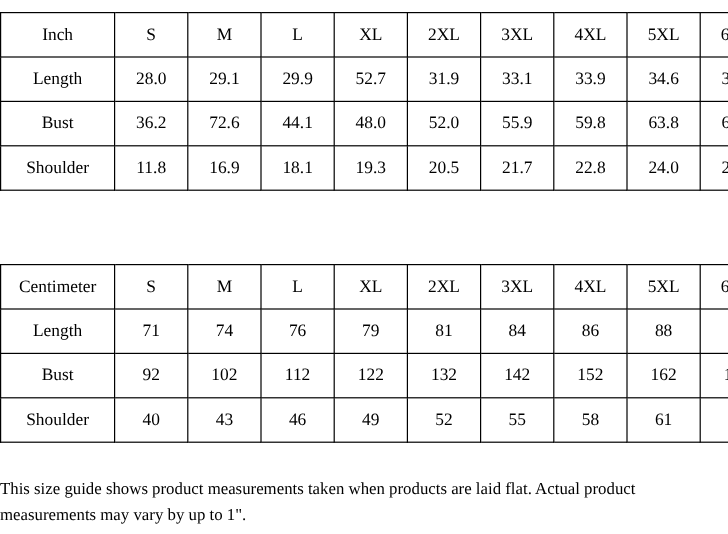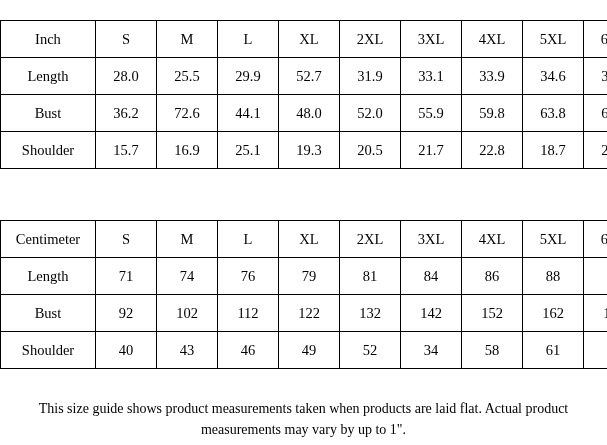--- a/index.html
+++ b/index.html
@@ -41,35 +41,35 @@
   }
   table.size-table col.label-col {
     width: 95px;
   }
   table.size-table col.size-col {
     width: 61px;
   }
   .table-wrap-inch {
     position: absolute;
     left: 0;
-    top: 20px;
+    top: 10px;
     width: 530px;
   }
   .table-wrap-cm {
     position: absolute;
     left: 0;
     top: 220px;
     width: 509px;
   }
   .footnote {
     position: absolute;
     left: 0;
     top: 398px;
     width: 607px;
-    text-align: center;
+    text-align: left;
     font-size: 14px;
     line-height: 21px;
     font-family: "Liberation Serif", serif;
     color: #000000;
   }
   .footnote .line {
     display: block;
   }
 </style>
 </head>
@@ -102,21 +102,21 @@
           <th>3XL</th>
           <th>4XL</th>
           <th>5XL</th>
           <th>6XL</th>
         </tr>
       </thead>
       <tbody>
         <tr>
           <td>Length</td>
           <td>28.0</td>
-          <td>25.5</td>
+          <td>29.1</td>
           <td>29.9</td>
           <td>52.7</td>
           <td>31.9</td>
           <td>33.1</td>
           <td>33.9</td>
           <td>34.6</td>
           <td>35.8</td>
         </tr>
         <tr>
           <td>Bust</td>
@@ -125,28 +125,28 @@
           <td>44.1</td>
           <td>48.0</td>
           <td>52.0</td>
           <td>55.9</td>
           <td>59.8</td>
           <td>63.8</td>
           <td>67.7</td>
         </tr>
         <tr>
           <td>Shoulder</td>
-          <td>15.7</td>
+          <td>11.8</td>
           <td>16.9</td>
-          <td>25.1</td>
+          <td>18.1</td>
           <td>19.3</td>
           <td>20.5</td>
           <td>21.7</td>
           <td>22.8</td>
-          <td>18.7</td>
+          <td>24.0</td>
           <td>25.2</td>
         </tr>
       </tbody>
     </table>
   </div>
 
   <div class="table-wrap-cm">
     <table class="size-table">
       <colgroup>
         <col class="label-col">
@@ -199,21 +199,21 @@
           <td>162</td>
           <td>172</td>
         </tr>
         <tr>
           <td>Shoulder</td>
           <td>40</td>
           <td>43</td>
           <td>46</td>
           <td>49</td>
           <td>52</td>
-          <td>34</td>
+          <td>55</td>
           <td>58</td>
           <td>61</td>
           <td>64</td>
         </tr>
       </tbody>
     </table>
   </div>
 
   <div class="footnote">
     <span class="line">This size guide shows product measurements taken when products are laid flat. Actual product</span>

